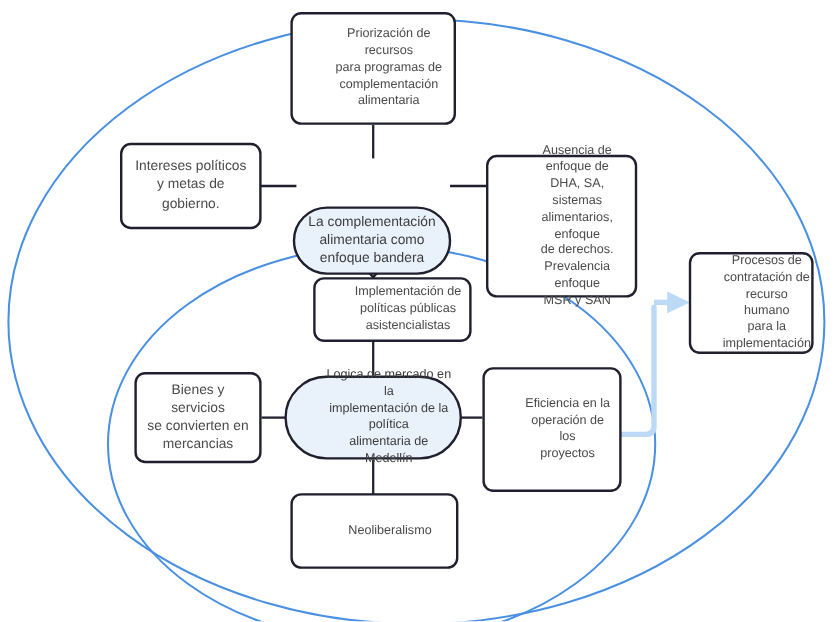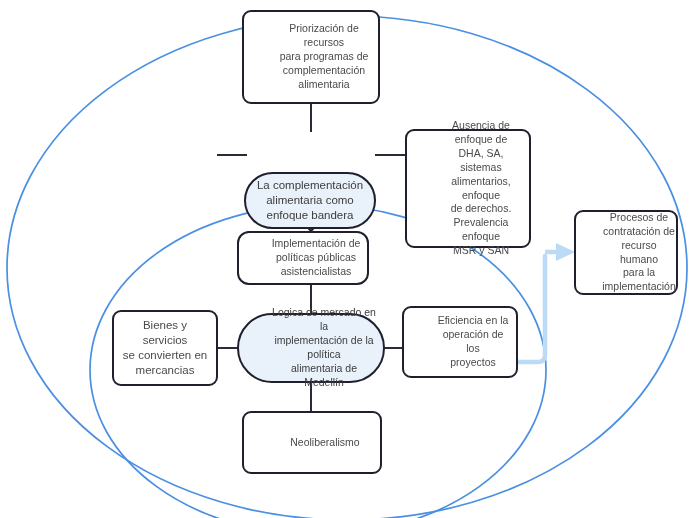--- a/index.html
+++ b/index.html
@@ -93,20 +93,25 @@
     <path d="M 556 243 L 575 252 L 556 261 Z" fill="#bcd9f5"></path>
   </svg>
 
   <div class="node fs11" style="left:242px; top:10px; width:138px; height:94px;">
     <span class="label">Priorización de recursos
 para programas de
 complementación
 alimentaria</span>
   </div>
 
+  <div class="node fs12" style="left:100px; top:119px; width:118px; height:72px;">
+    <span class="label">Intereses políticos
+y metas de
+gobierno.</span>
+  </div>
 
   <div class="node oval fs12" style="left:244px; top:128px; width:132px; height:57px;margin-top:44px;">
     <span class="label">La complementación
 alimentaria como
 enfoque bandera</span>
   </div>
 
   <div class="node fs11" style="left:405px; top:129px; width:126px; height:119px;">
     <span class="label">Ausencia de enfoque de
 DHA, SA, sistemas
@@ -117,39 +122,39 @@
   </div>
 
   <div class="node fs11" style="left:574px; top:210px; width:104px; height:85px;">
     <span class="label">Procesos de
 contratación de
 recurso humano
 para la
 implementación</span>
   </div>
 
-  <div class="node fs11" style="left:237px; top:231px; width:132px; height:54px;border-radius:12px;">
+  <div class="node fs11" style="left:261px; top:231px; width:132px; height:54px;">
     <span class="label">Implementación de
 políticas públicas
 asistencialistas</span>
   </div>
 
   <div class="node oval fs11" style="left:237px; top:313px; width:148px; height:70px;">
     <span class="label">Logica de mercado en la
 implementación de la política
 alimentaria de Medellín</span>
   </div>
 
   <div class="node fs12" style="left:112px; top:310px; width:106px; height:76px;">
     <span class="label">Bienes y servicios
 se convierten en
 mercancias</span>
   </div>
 
-  <div class="node fs11" style="left:402px; top:306px; width:116px; height:72px;">
+  <div class="node fs11" style="left:402px; top:306px; width:116px; height:104px;">
     <span class="label">Eficiencia en la
 operación de los
 proyectos</span>
   </div>
 
   <div class="node fs11" style="left:242px; top:411px; width:140px; height:63px;">
     <span class="label">Neoliberalismo</span>
   </div>
 
 </div>

